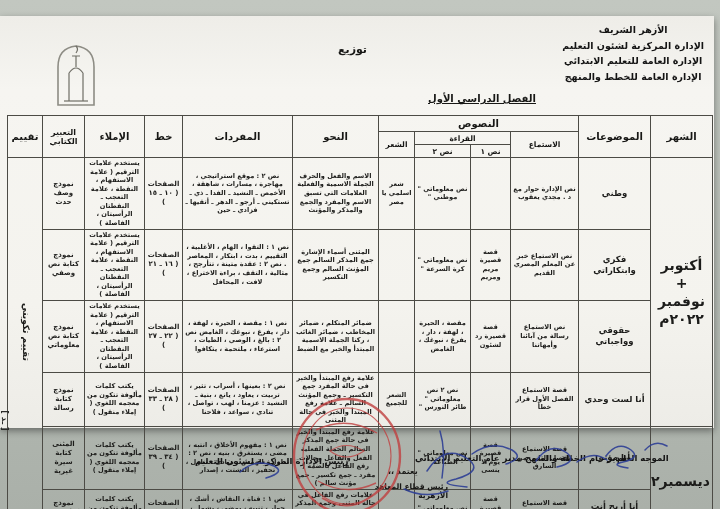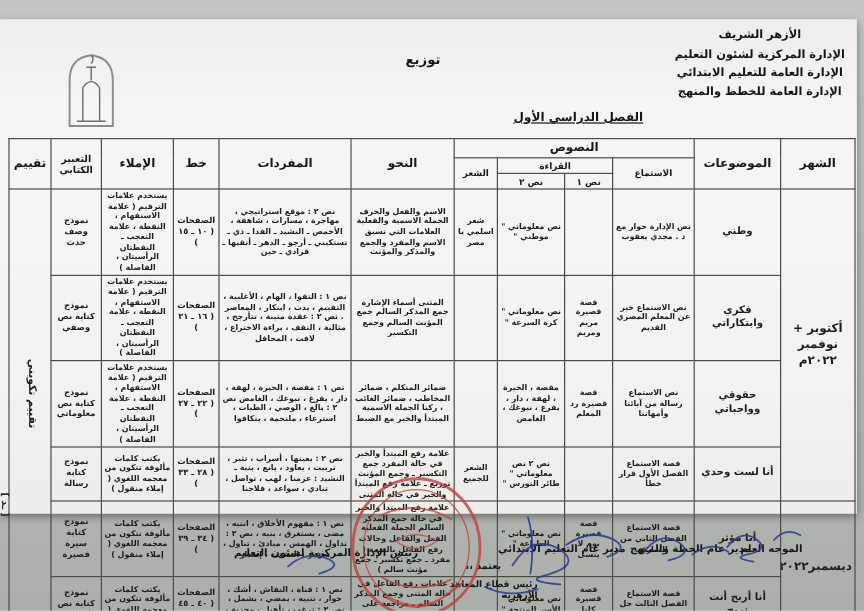--- a/index.html
+++ b/index.html
@@ -27,21 +27,21 @@
   .logo{position:absolute;left:52px;top:25px;}
   table{position:absolute;top:99px;left:7px;width:705px;border-collapse:collapse;
         table-layout:fixed;direction:rtl;}
   th,td{border:1px solid #4c4b45;padding:1px 2px;vertical-align:middle;
         text-align:center;overflow:hidden;}
   thead th{font-size:10px;font-weight:bold;margin-left:12px;}
   thead th.sub{font-size:7.5px;}
   thead th.small{font-size:8px;}
   td{font-size:6.6px;line-height:1.3;font-weight:bold;color:#1c1c1a;}
   td.c-topic{font-size:8.5px;}
-  td.c-month{font-size:10px;}
+  td.c-month{font-size:14px;}
   td.c-writing{font-size:7px;}
   td.c-khat{font-size:7px;}
   td.c-eval{position:relative;}
   .vtext{transform:rotate(90deg);white-space:nowrap;font-size:9px;font-weight:bold;direction:rtl;}
   .sig{position:absolute;font-size:8.5px;font-weight:bold;direction:rtl;color:#141414;white-space:nowrap;}
   .approve{position:absolute;left:388px;top:451px;font-size:8px;font-weight:bold;direction:rtl;}
   .approve-title{position:absolute;left:348px;top:466px;width:100px;text-align:right;
                  font-size:7.5px;font-weight:bold;direction:rtl;}
   .margin-note{position:absolute;left:-6px;top:400px;transform:rotate(90deg);
                font-size:8px;font-weight:bold;color:#2a2a28;}
@@ -130,53 +130,53 @@
         <td></td>
         <td>المثنى أسماء الإشارة جمع المذكر السالم جمع المؤنث السالم وجمع التكسير</td>
         <td>نص ١ : التقوا ، الهام ، الأغلبية ، التقييم ، بدت ، ابتكار ، المعاصر . نص ٢ : عقدة متينة ، تتأرجح ، مثالية ، التقف ، براءة الاختراع ، لافت ، المحافل</td>
         <td class="c-khat">الصفحات ( ١٦ ـ ٢١ )</td>
         <td>يستخدم علامات الترقيم ( علامة الاستفهام ، النقطة ، علامة التعجب ـ النقطتان الرأسيتان ، الفاصلة )</td>
         <td class="c-writing">نموذج كتابة نص وصفي</td>
       </tr>
       <tr style="height:46px">
         <td class="c-topic">حقوقي وواجباتي</td>
         <td>نص الاستماع رسالة من آبائنا وأمهاتنا</td>
-        <td>قصة قصيرة رد المعلم</td>
+        <td>قصة قصيرة رد لشئون</td>
         <td>مقصة ، الحيرة ، لهفة ، دار ، يفرغ ، نبوغك ، الغامض</td>
         <td></td>
         <td>ضمائر المتكلم ، ضمائر المخاطب ، ضمائر الغائب ، ركنا الجملة الاسمية المبتدأ والخبر مع الضبط</td>
         <td>نص ١ : مقصة ، الحيرة ، لهفة ، دار ، يفرغ ، نبوغك ، الغامض نص ٢ : بالغ ، الوصي ، الطيات ، استرعاء ، ملتحمة ، يتكافوا</td>
         <td class="c-khat">الصفحات ( ٢٢ ـ ٢٧ )</td>
         <td>يستخدم علامات الترقيم ( علامة الاستفهام ، النقطة ، علامة التعجب ـ النقطتان الرأسيتان ، الفاصلة )</td>
         <td class="c-writing">نموذج كتابة نص معلوماتي</td>
       </tr>
       <tr style="height:40px">
         <td class="c-topic">أنا لست وحدي</td>
         <td>قصة الاستماع الفصل الأول قرار خطأ</td>
         <td></td>
         <td>نص ٢ نص معلوماتي " طائر النورس "</td>
         <td>الشعر للجميع</td>
-        <td>علامة رفع المبتدأ والخبر في حالة المفرد جمع التكسير ـ وجمع المؤنث توزيع ـ علامة رفع المبتدأ والخبر في حالة المثنى</td>
+        <td>علامة رفع المبتدأ والخبر في حالة المفرد جمع التكسير ـ وجمع المؤنث السالم ـ علامة رفع المبتدأ والخبر في حالة المثنى</td>
         <td>نص ٢ : بعينها ، أسراب ، تثير ، تربيت ، يعاود ، يانع ، بنية ـ النشيد : عزمنا ، لهب ، تواصل ، تنادي ، سواعد ، فلاحنا</td>
         <td class="c-khat">الصفحات ( ٢٨ ـ ٣٣ )</td>
         <td>يكتب كلمات مألوفة تتكون من معجمه اللغوي ( إملاء منقول )</td>
         <td class="c-writing">نموذج كتابة رسالة</td>
       </tr>
       <tr style="height:38px">
         <td rowspan="2" class="c-month">ديسمبر٢٠٢٢م</td>
         <td class="c-topic">أنا مؤثر</td>
         <td>قصة الاستماع الفصل الثاني من السارق</td>
         <td>قصة قصيرة يوم لا ينسى</td>
         <td>نص معلوماتي " الطباعة "</td>
         <td></td>
         <td>علامة رفع المبتدأ والخبر في حالة جمع المذكر السالم الجملة الفعلية الفعل والفاعل وحالات رفع الفاعل بالضمة ( مفرد ـ جمع تكسير ـ جمع مؤنث سالم )</td>
         <td>نص ١ : مفهوم الأخلاق ، انتبه ، مضى ، يستغرق ، بنيه ، نص ٢ : تداول ، الهمس ، مبادئ ، تناول ، تحفيز ، التشتت ، إصدار</td>
         <td class="c-khat">الصفحات ( ٣٤ ـ ٣٩ )</td>
         <td>يكتب كلمات مألوفة تتكون من معجمه اللغوي ( إملاء منقول )</td>
-        <td class="c-writing">نموذج كتابة سيرة قصيرة</td>
+        <td class="c-writing">المثنى كتابة سيرة غيرية</td>
       </tr>
       <tr style="height:40px">
         <td class="c-topic">أنا أربح أنت تربح</td>
         <td>قصة الاستماع الفصل الثالث حل وسط</td>
         <td>قصة قصيرة كلنا رابحون</td>
         <td>نص معلوماتي " الأسر المنتجة "</td>
         <td></td>
         <td>علامات رفع الفاعل في حالة المثنى وجمع المذكر السالم ـ مراجعة على الجملتين الاسمية والفعلية</td>
         <td>نص ١ : قناة ، النقاش ، أشك ، حوار ، تنبيه ، يمضي ، يشمل ، نص ٢ : ترغب ، تأهيل ، مجزية ، تسهم ، دشنت ، التراث</td>
         <td class="c-khat">الصفحات ( ٤٠ ـ ٤٥ )</td>

